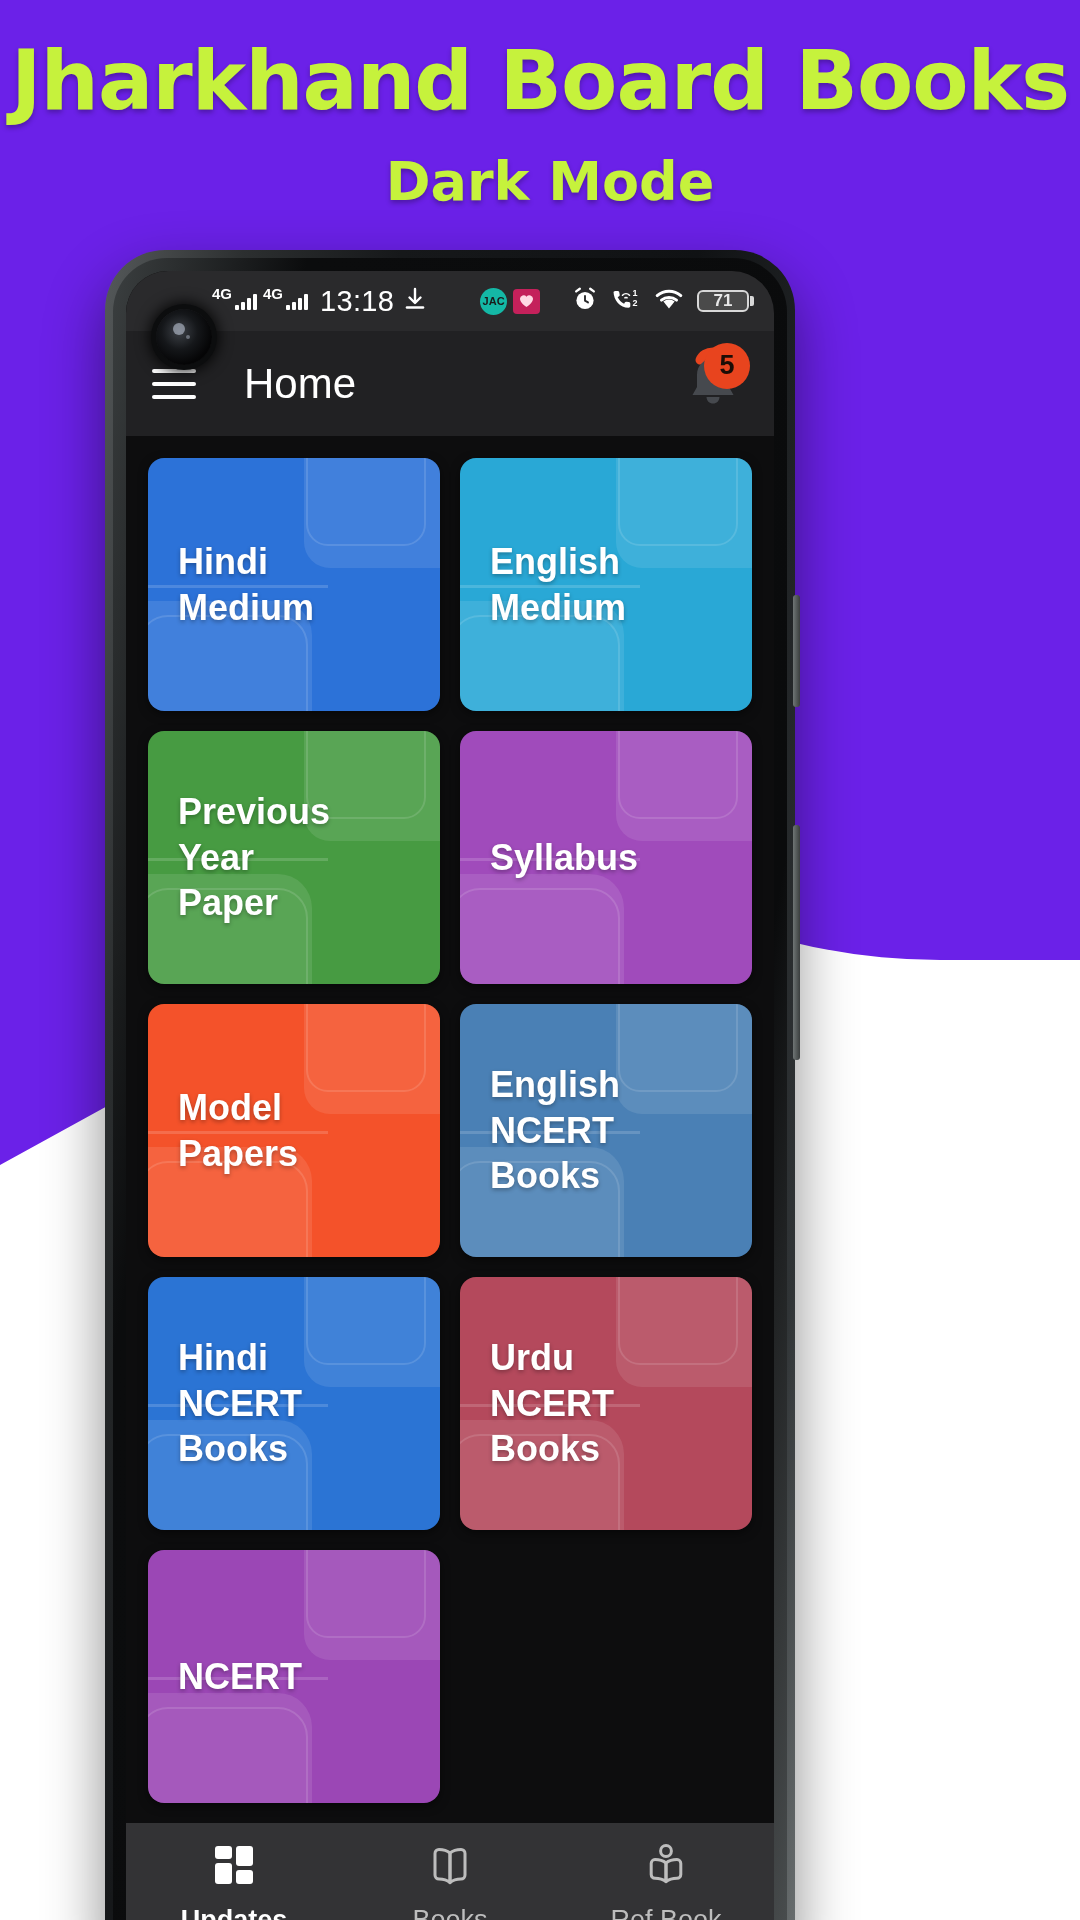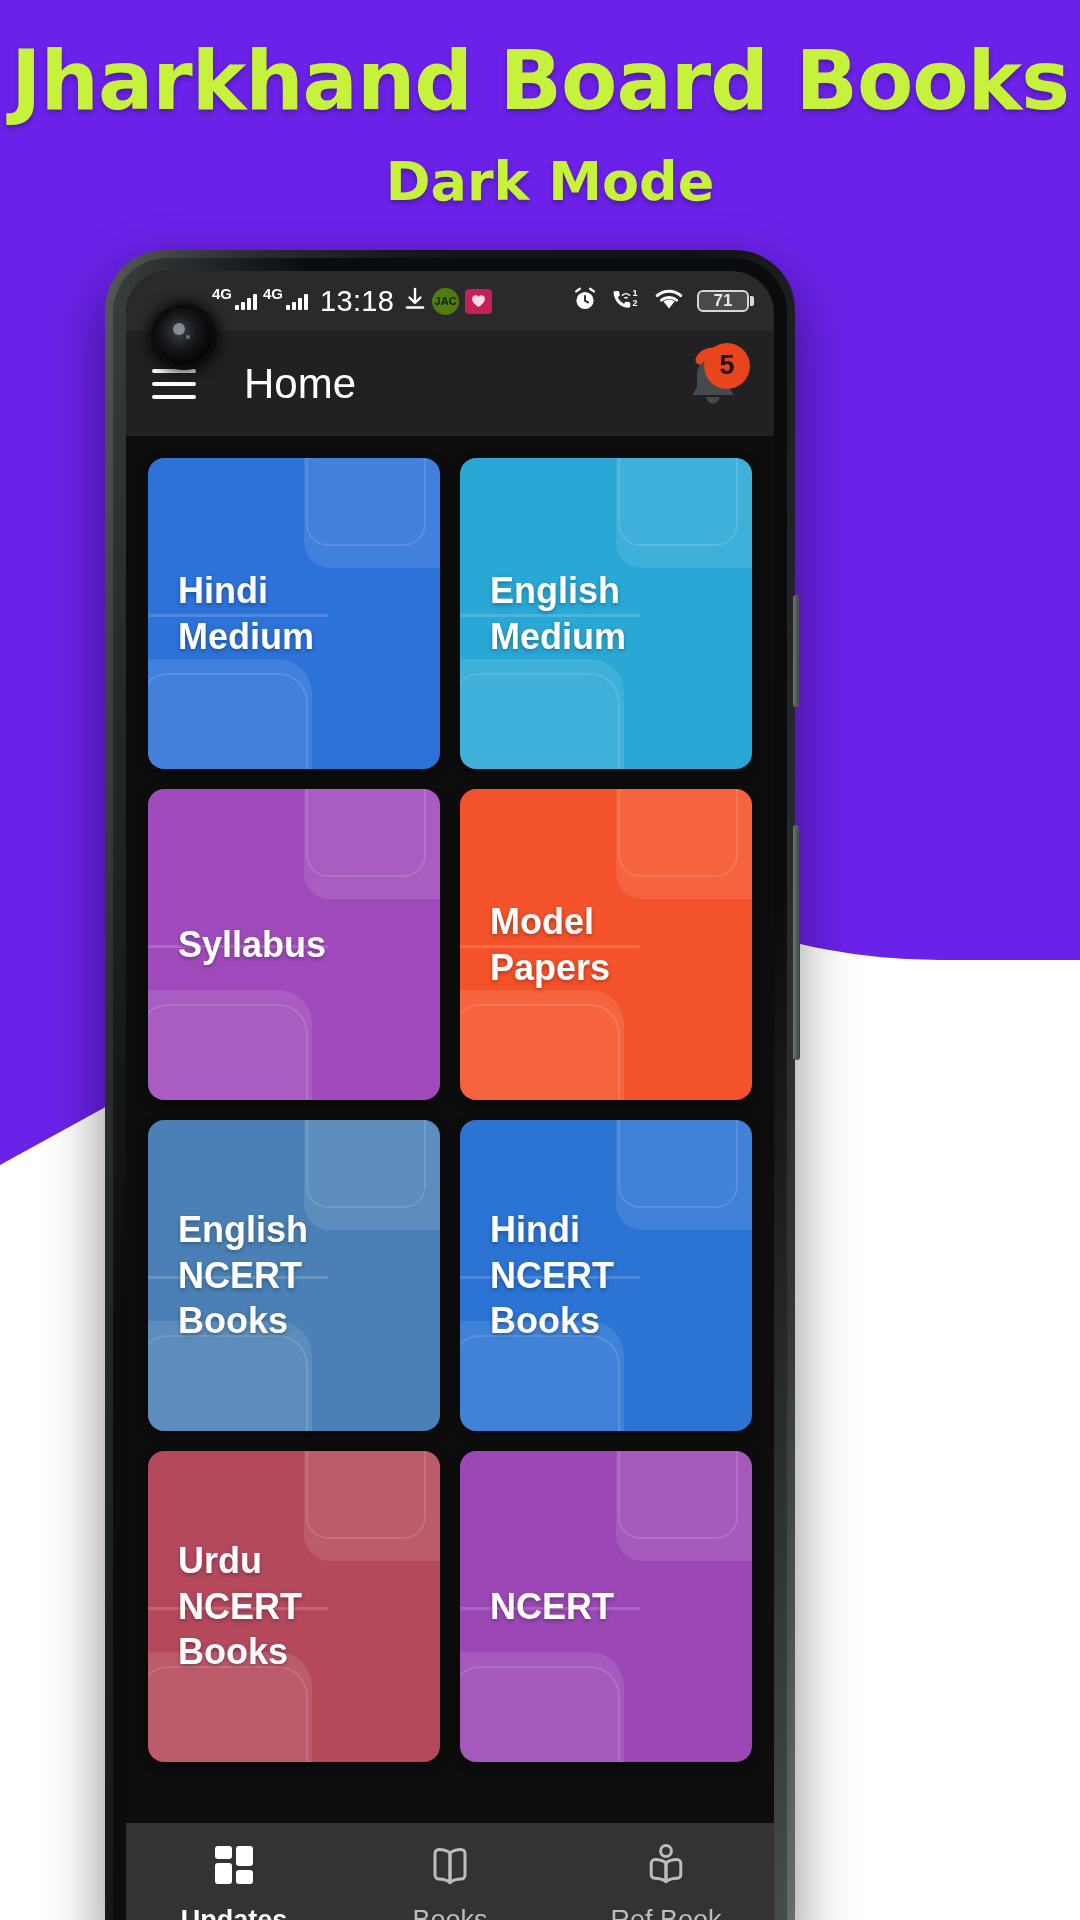--- a/index.html
+++ b/index.html
@@ -91,22 +91,22 @@
   }
   #status-left { display:flex; align-items:center; gap:6px; flex:1; padding-left:64px; }
   #status-right { display:flex; align-items:center; gap:13px; }
   .sig-bars { display:flex; align-items:flex-end; gap:2px; height:17px; }
   .sig-bars i { width:4px; background:#fff; border-radius:1px; display:block; }
   .sig-bars i:nth-child(1){height:5px;} .sig-bars i:nth-child(2){height:8px;}
   .sig-bars i:nth-child(3){height:12px;} .sig-bars i:nth-child(4){height:16px;}
   .net-label { font-size:15px; font-weight:700; margin-right:-3px; align-self:flex-start; }
   #status-time { font-size:29px; font-weight:500; letter-spacing:.3px; margin:0 4px 0 6px; }
   .jac-badge {
-    width:27px; height:27px; border-radius:50%; background:#4d7c0f; color:#1a1a1a;
-    font-size:11px; font-weight:700; display:flex; align-items:center; justify-content:center;
+    width:27px; height:27px; border-radius:50%; background:#14b8a6; color:#1a1a1a;
+    font-size:11px; font-weight:700; display:flex; align-items:center; justify-content:center;margin-left:48px;
   }
   .heart-badge {
     width:27px; height:25px; border-radius:4px; background:#C4215B;
     display:flex; align-items:center; justify-content:center;
   }
   .battery {
     display:flex; align-items:center;
   }
   .battery .shell {
     width:52px; height:22px; border:2.5px solid #d8d8d8; border-radius:6px;
@@ -132,21 +132,21 @@
 
   
   #grid-area {
     position:relative; background:#0d0d0e;
     height:1385px; overflow:hidden; padding:22px 22px 0 22px;
   }
   #grid {
     display:grid; grid-template-columns:1fr 1fr; gap:20px;
   }
   .tile {
-    position:relative; height:311px; border-radius:16px; overflow:hidden;
+    position:relative; height:253px; border-radius:16px; overflow:hidden;
     display:flex; align-items:center; cursor:pointer;
     box-shadow:0 3px 10px rgba(0,0,0,.5);
   }
   .tile .wm { position:absolute; pointer-events:none; }
   .wm-1 {
     right:-34px; top:-50px; width:170px; height:160px;
     border-radius:26px; background:rgba(255,255,255,.10);
   }
   .wm-2 {
     right:14px; top:-30px; width:120px; height:118px;
@@ -298,20 +298,30 @@
           </div>
           <div class="tile" style="background: rgb(41, 168, 214);">
             <span class="wm wm-1"></span>
             <span class="wm wm-2"></span>
             <span class="wm wm-3"></span>
             <span class="wm wm-4"></span>
             <span class="wm wm-5"></span>
             <span class="tile-label">English
 Medium</span>
           </div>
+          <div class="tile" style="background: rgb(71, 155, 66);">
+            <span class="wm wm-1"></span>
+            <span class="wm wm-2"></span>
+            <span class="wm wm-3"></span>
+            <span class="wm wm-4"></span>
+            <span class="wm wm-5"></span>
+            <span class="tile-label">Previous
+Year
+Paper</span>
+          </div>
           <div class="tile" style="background: rgb(160, 75, 187);">
             <span class="wm wm-1"></span>
             <span class="wm wm-2"></span>
             <span class="wm wm-3"></span>
             <span class="wm wm-4"></span>
             <span class="wm wm-5"></span>
             <span class="tile-label">Syllabus</span>
           </div>
           <div class="tile" style="background: rgb(244, 82, 42);">
             <span class="wm wm-1"></span>

